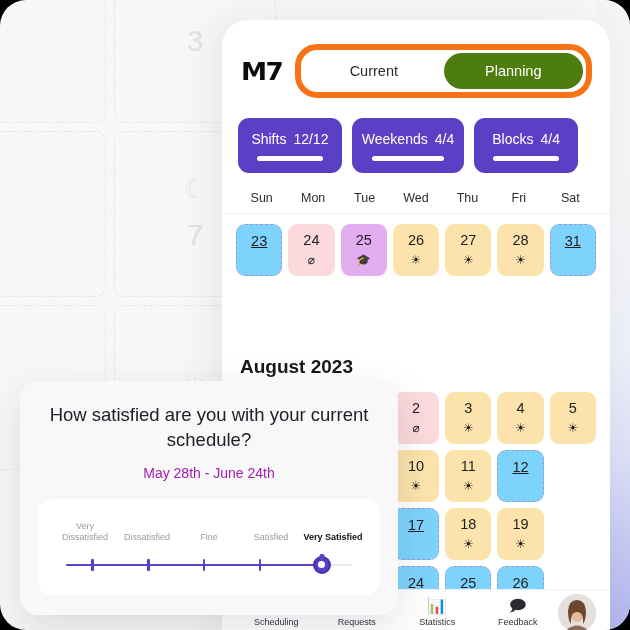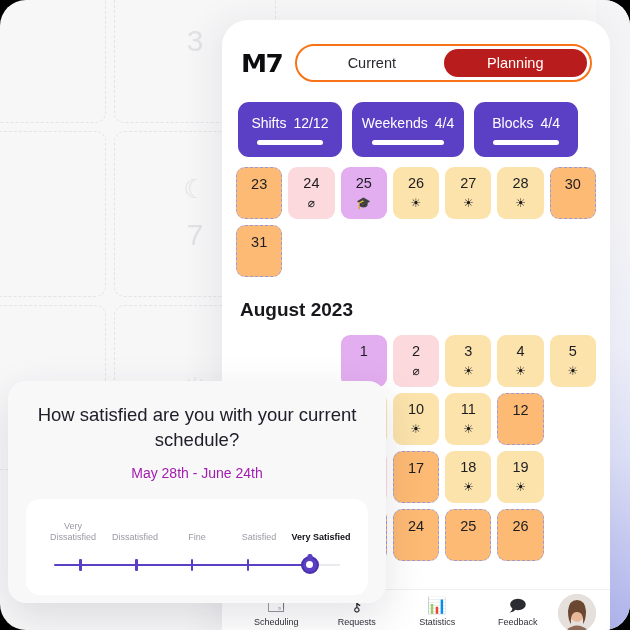--- a/index.html
+++ b/index.html
@@ -73,38 +73,38 @@
     font-weight: bold;
     letter-spacing: -1.6px;
     color: #0d0d0f;
     font-family: "DejaVu Sans", sans-serif;
     transform: scaleX(1.05);
   }
   .seg {
     flex: 1;
     display: flex;
     align-items: center;
-    border: 2px solid #f97316;
+    border: 6px solid #f97316;
     border-radius: 22px;
-    height: 38px;
+    height: 54px;
     padding: 3px;
     background: #fff;
   }
   .seg-btn {
     flex: 1;
     height: 100%;
     display: flex;
     align-items: center;
     justify-content: center;
     border-radius: 20px;
     font-size: 14.5px;
     color: #2a2a30;
     cursor: pointer;
   }
-  .seg-btn.active { background: #b91c1c; color: #fff; }
+  .seg-btn.active { background: #4d7c0f; color: #fff; }
 
   
   .stats {
     display: flex;
     gap: 10px;
     padding: 20px 32px 0 16px;
   }
   .stat {
     flex: 1;
     background: #5b3fc4;
@@ -155,22 +155,23 @@
     align-items: center;
     padding-top: 8px;
     gap: 6px;
     font-size: 14.5px;
     color: #1d1d22;
     position: relative;
   }
   .day .gl { font-size: 12px; line-height: 1; }
   .day.empty { background: transparent; }
   .day.outline {
-    background: #fdba74;
+    background: #7dd3fc;
     border: 1.5px dashed #9a9ad8;
+    text-decoration: underline;
   }
   .day.yellow { background: #fbe3ab; }
   .day.pink   { background: #fbd9dc; }
   .day.purple { background: #e3aef0; }
 
   .month-title {
     font-size: 19px;
     font-weight: bold;
     color: #17171c;
     padding: 22px 0 4px 18px;
@@ -203,26 +204,26 @@
     border-radius: 50%;
     overflow: hidden;
     flex: 0 0 38px;
     background: #ded9d6;
     position: relative;
   }
 
   
   .survey {
     position: absolute;
-    left: 8px; top: 381px;
+    left: 20px; top: 381px;
     width: 378px;
     background: #f9f8f9;
     border-radius: 18px;
     box-shadow: 0 14px 40px rgba(35,35,60,.13);
-    padding: 22px 18px 8px 18px;
+    padding: 22px 18px 20px 18px;
   }
   .survey-q {
     text-align: center;
     font-size: 18.5px;
     line-height: 1.35;
     color: #20202a;
   }
   .survey-range {
     text-align: center;
     font-size: 14px;
@@ -351,20 +352,29 @@
         </div>
         <div class="stat">
           <div class="stat-top">
             <span>Blocks</span>
             <span>4/4</span>
           </div>
           <div class="stat-bar"></div>
         </div>
       </div>
 
+    <div class="dow" id="dow">
+        <span>Sun</span>
+        <span>Mon</span>
+        <span>Tue</span>
+        <span>Wed</span>
+        <span>Thu</span>
+        <span>Fri</span>
+        <span>Sat</span>
+      </div>
 
     <div class="cal" id="cal-july">
         <div class="day outline">
           <span>23</span>
         </div>
         <div class="day pink">
           <span>24</span>
           <span class="gl">⌀</span>
         </div>
         <div class="day purple">
@@ -375,23 +385,20 @@
           <span>26</span>
           <span class="gl">☀</span>
         </div>
         <div class="day yellow">
           <span>27</span>
           <span class="gl">☀</span>
         </div>
         <div class="day yellow">
           <span>28</span>
           <span class="gl">☀</span>
-        </div>
-        <div class="day outline">
-          <span>30</span>
         </div>
         <div class="day outline">
           <span>31</span>
         </div>
         <div class="day empty"></div>
         <div class="day empty"></div>
         <div class="day empty"></div>
         <div class="day empty"></div>
         <div class="day empty"></div>
       </div>

